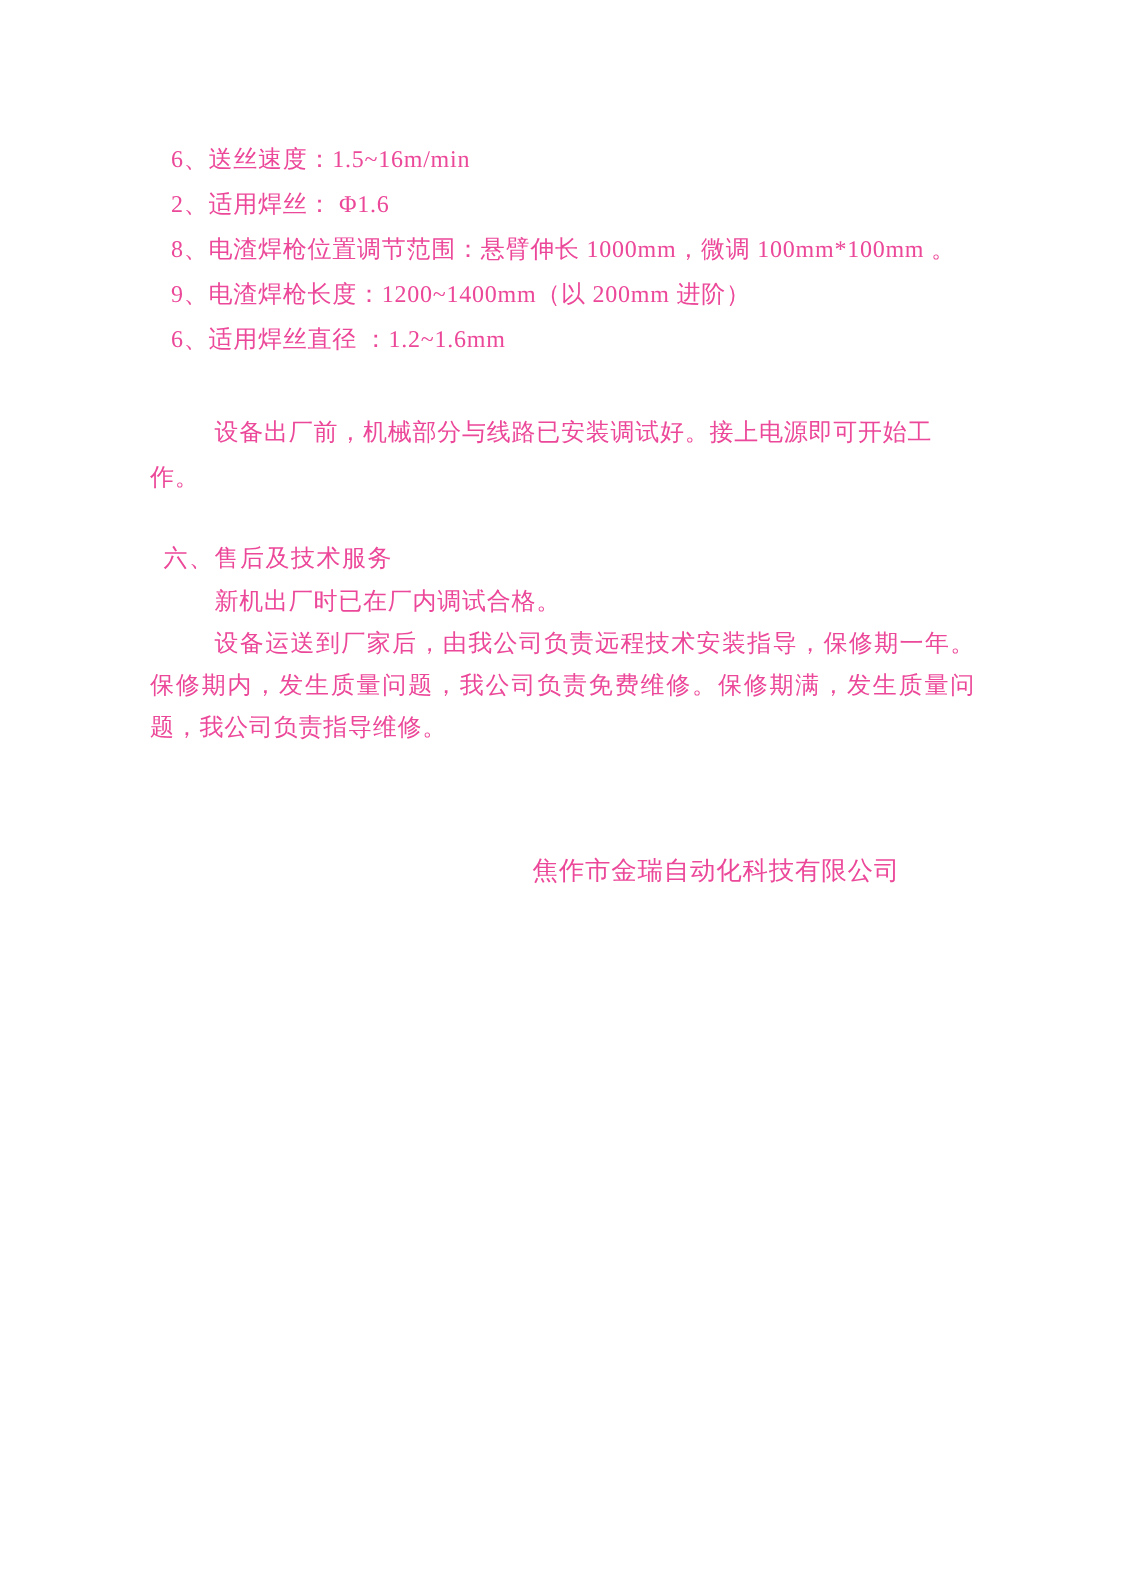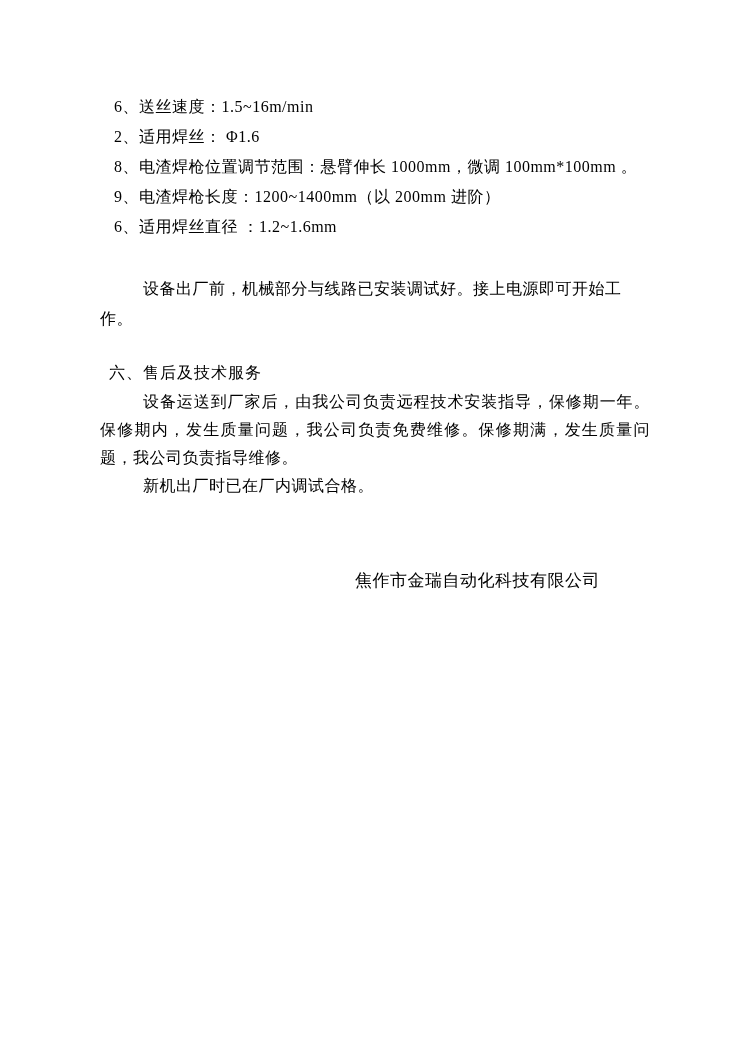--- a/index.html
+++ b/index.html
@@ -5,21 +5,21 @@
   html, body {
     margin: 0;
     padding: 0;
     background: #ffffff;
   }
   .page {
     position: relative;
     width: 750px;
     height: 1061px;
     background: #ffffff;
-    color: #000000;
+    color: #ec4899;
     font-family: "Liberation Serif", "DejaVu Serif", serif;
     font-size: 16px;
     overflow: hidden;
   }
   .content {
     padding: 92px 100px 0 100px; 
   }
   .spec-list {
     list-style: none;
     margin: 0;
@@ -69,20 +69,20 @@
       <li>8、电渣焊枪位置调节范围：悬臂伸长 1000mm，微调 100mm*100mm 。</li>
       <li>9、电渣焊枪长度：1200~1400mm（以 200mm 进阶）</li>
       <li>6、适用焊丝直径 ：1.2~1.6mm</li>
     </ul>
 
 
     <p class="para indent para-install">设备出厂前，机械部分与线路已安装调试好。接上电源即可开始工作。</p>
 
     <h2 class="section-heading heading-service">六、售后及技术服务</h2>
 
+    <p class="para indent">新机出厂时已在厂内调试合格。</p>
+
     <p class="para indent para-service-2">设备运送到厂家后，由我公司负责远程技术安装指导，保修期一年。保修期内，发生质量问题，我公司负责免费维修。保修期满，发生质量问题，我公司负责指导维修。</p>
-
-    <p class="para indent">新机出厂时已在厂内调试合格。</p>
 
     <p class="signature">焦作市金瑞自动化科技有限公司</p>
 
   </div>
 </div>
 
 </body></html>

